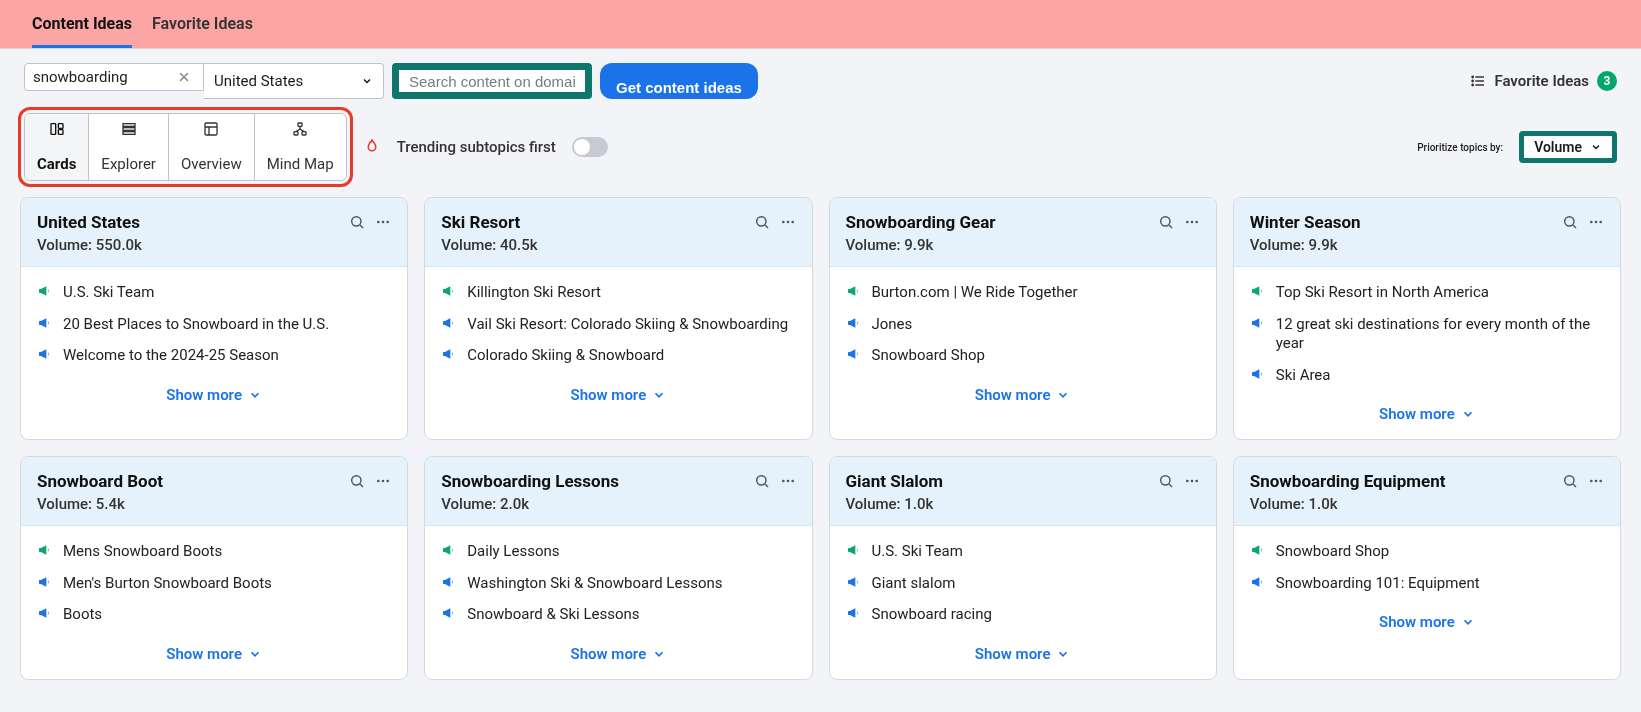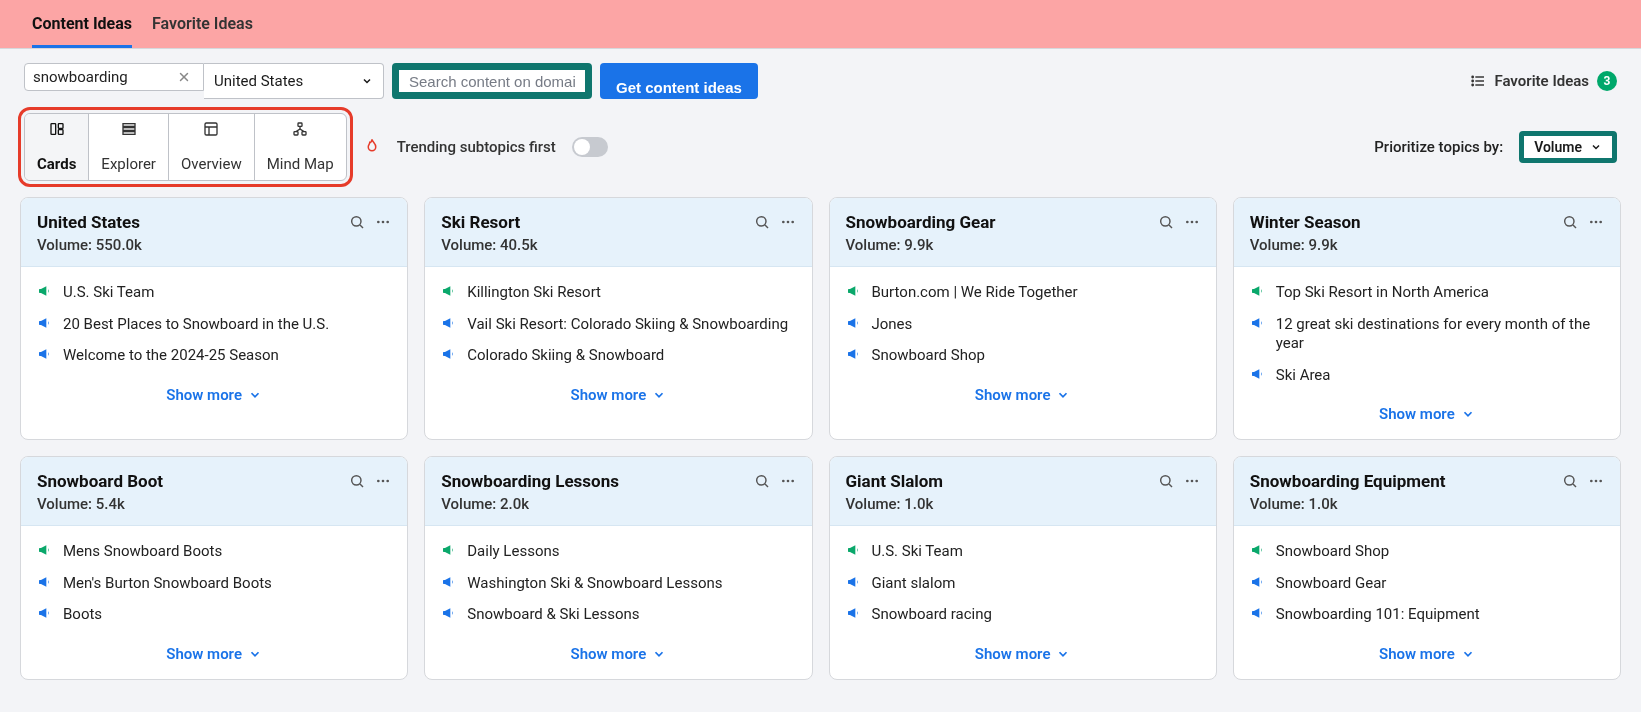--- a/index.html
+++ b/index.html
@@ -74,21 +74,21 @@
     padding:0 10px;
     font-size:15px;
     width: 200px;
     color:#333;
   }
   .domain-input::placeholder { color:#767b85; }
   .btn-primary {
     background:#1a73e8;
     color:#fff;
     border:none;
-    border-radius:4px;
+    border-radius:12px;
     height:36px;
     padding:16px 16px;
     font-size:15px;
     font-weight:600;
     cursor:pointer;
   }
   .spacer { flex: 1; }
   .fav-ideas {
     display:flex;
     align-items:center;
@@ -159,21 +159,21 @@
     cursor:pointer;
   }
   .toggle::after {
     content:"";
     position:absolute;
     left:2px; top:2px;
     width:16px;height:16px;
     background:#fff;
     border-radius:50%;
   }
-  .prioritize-label { font-size:15px; color:#222; font-weight:500;}
+  .prioritize-label { font-size:10px; color:#222; font-weight:500;}
   .vol-select {
     background:#fff;
     border:5px solid #0f766e;
     border-radius:4px;
     height:32px;
     padding:0 10px;
     font-size:14px;
     display:inline-flex;
     align-items:center;
     gap:8px;
@@ -803,28 +803,20 @@
             </svg>
           </span>
           <span>Snowboard Shop</span>
         </div>
         <div class="item-row">
           <span class="icon-blue">
             <svg class="megaphone-svg" viewBox="0 0 24 24" fill="#1a73e8" stroke="#1a73e8" stroke-width="0">
               <path d="M3 10v4a1 1 0 0 0 1 1h2l8 4V5l-8 4H4a1 1 0 0 0-1 1zm14-1v6a5 5 0 0 0 0-6z"></path>
             </svg>
           </span>
-          <span>Snowboard Gear</span>
-        </div>
-        <div class="item-row">
-          <span class="icon-blue">
-            <svg class="megaphone-svg" viewBox="0 0 24 24" fill="#1a73e8" stroke="#1a73e8" stroke-width="0">
-              <path d="M3 10v4a1 1 0 0 0 1 1h2l8 4V5l-8 4H4a1 1 0 0 0-1 1zm14-1v6a5 5 0 0 0 0-6z"></path>
-            </svg>
-          </span>
           <span>Snowboarding 101: Equipment</span>
         </div>
       </div>
       <div class="show-more">
         <span>Show more</span>
         <span class="chevron">
           <svg width="14" height="14" viewBox="0 0 24 24" fill="none" stroke="currentColor" stroke-width="3">
             <polyline points="6 9 12 15 18 9"></polyline>
           </svg>
         </span>

